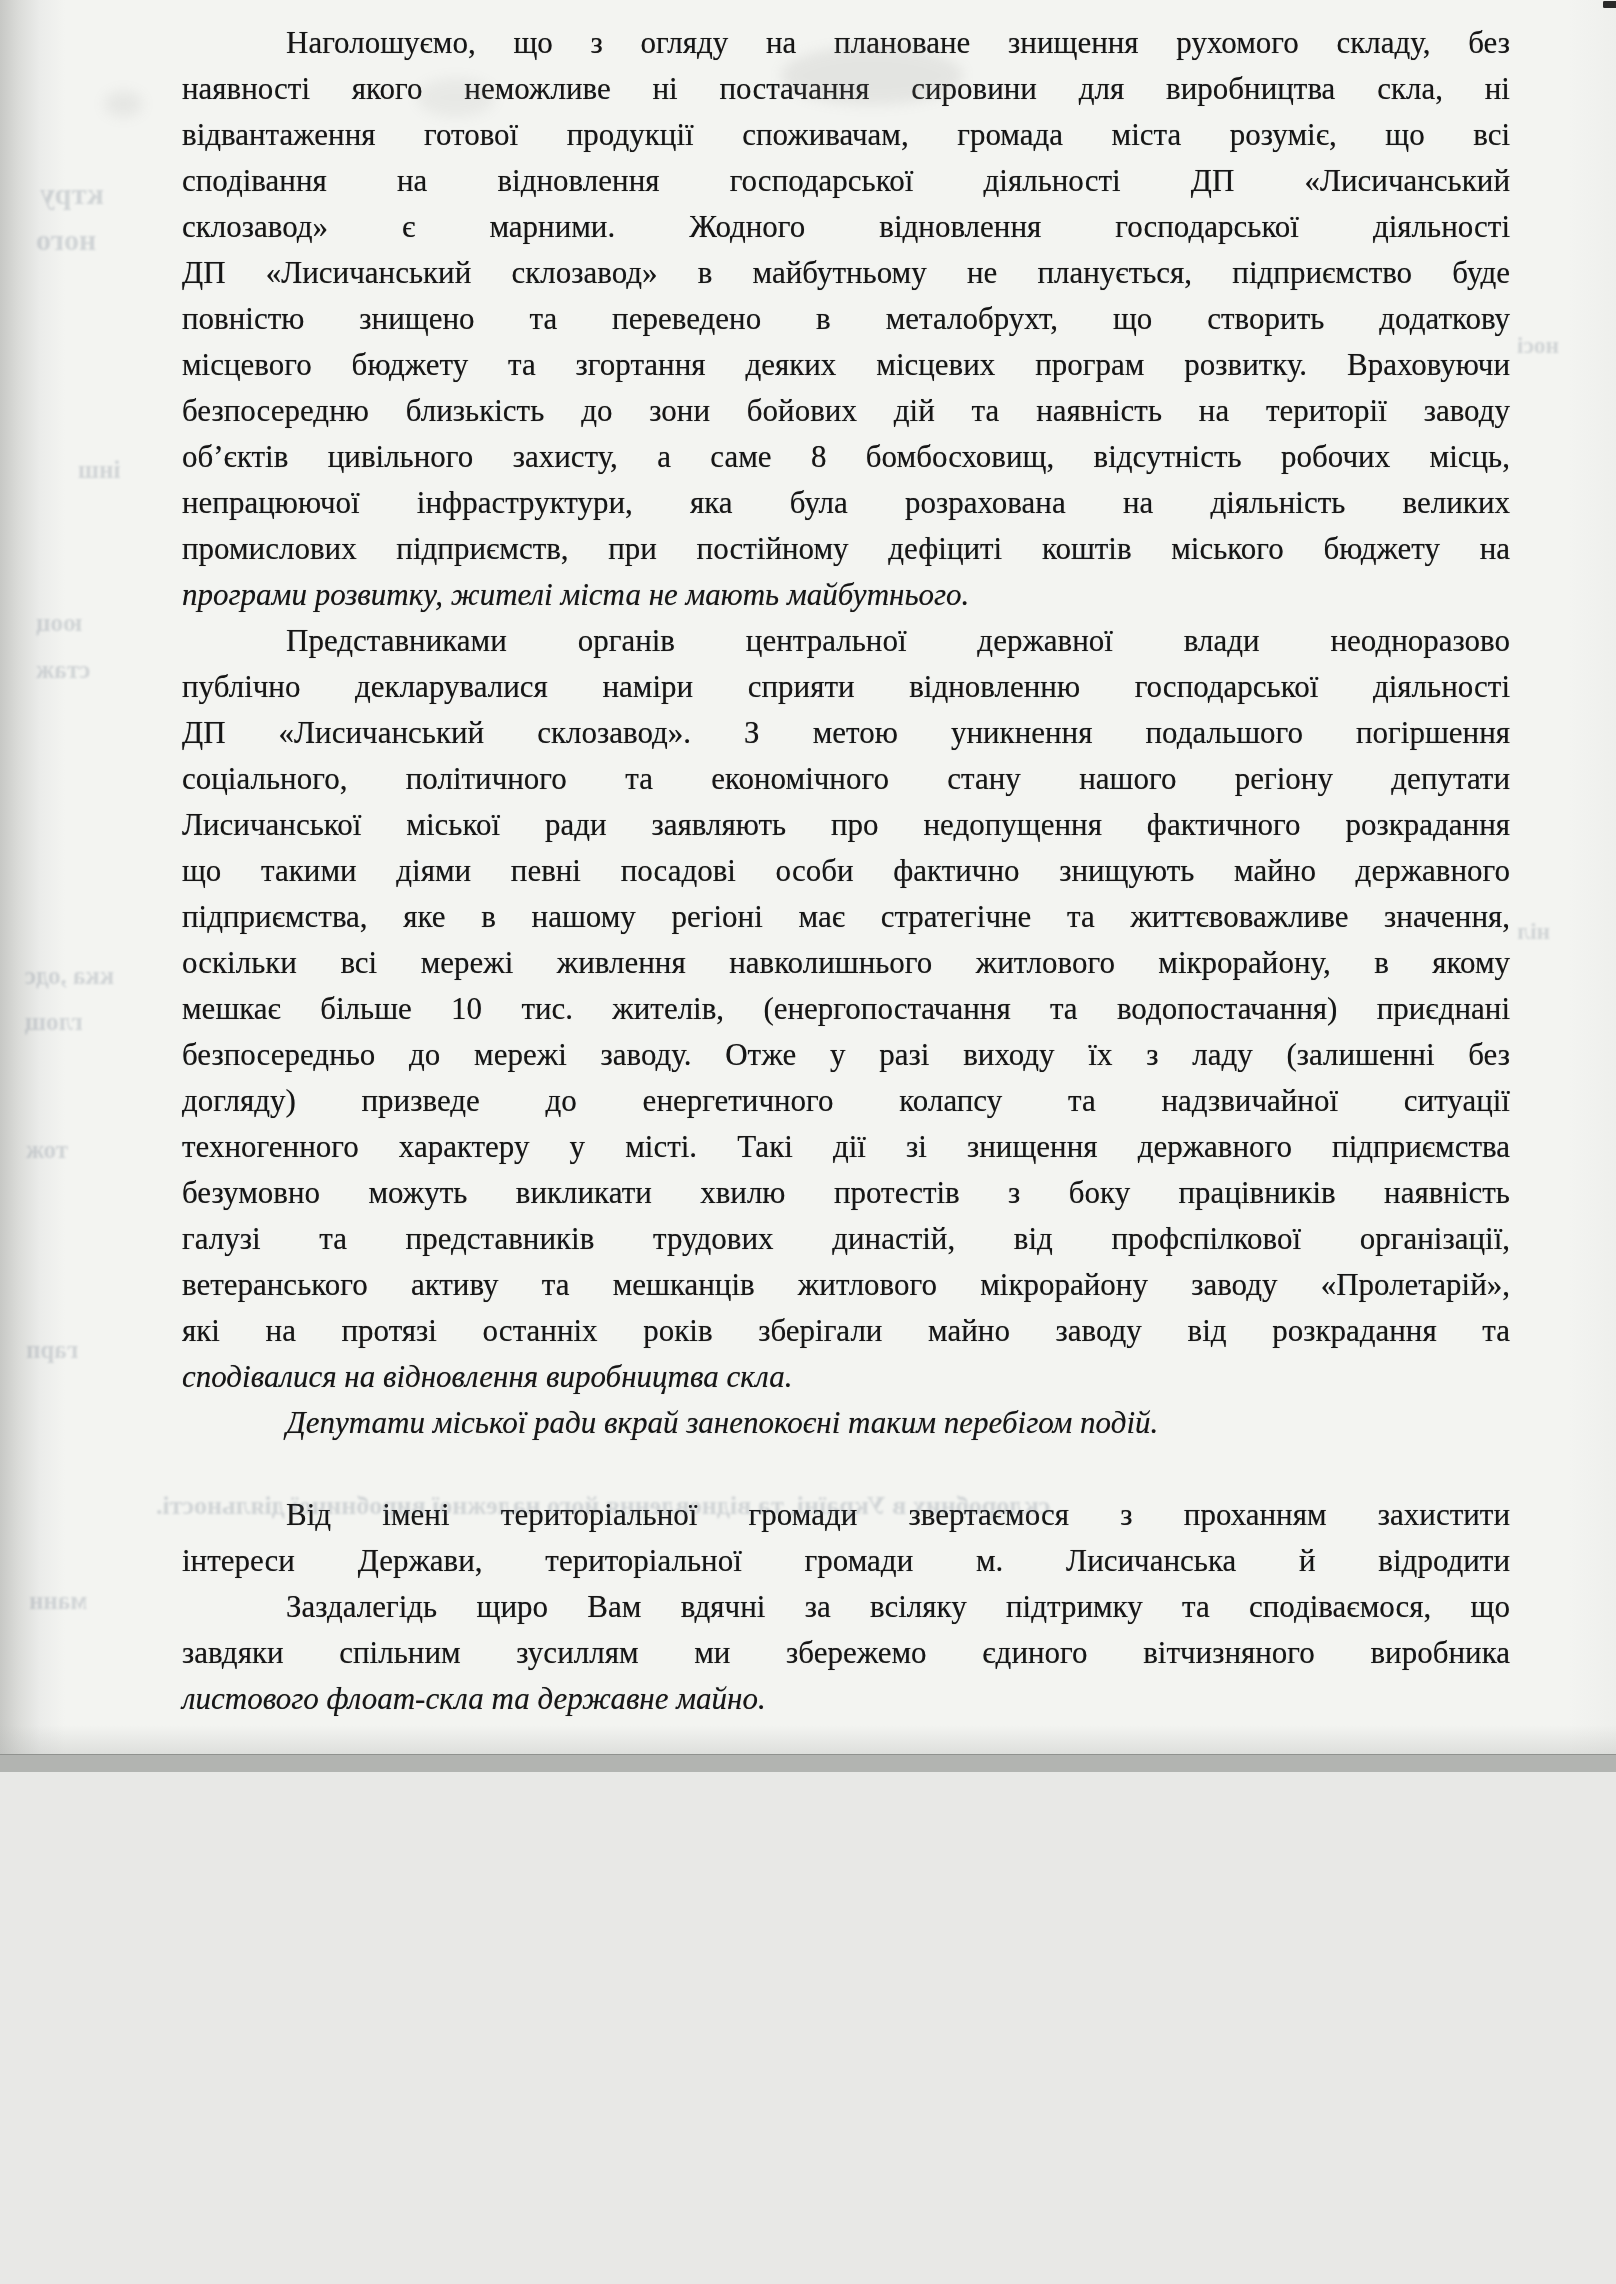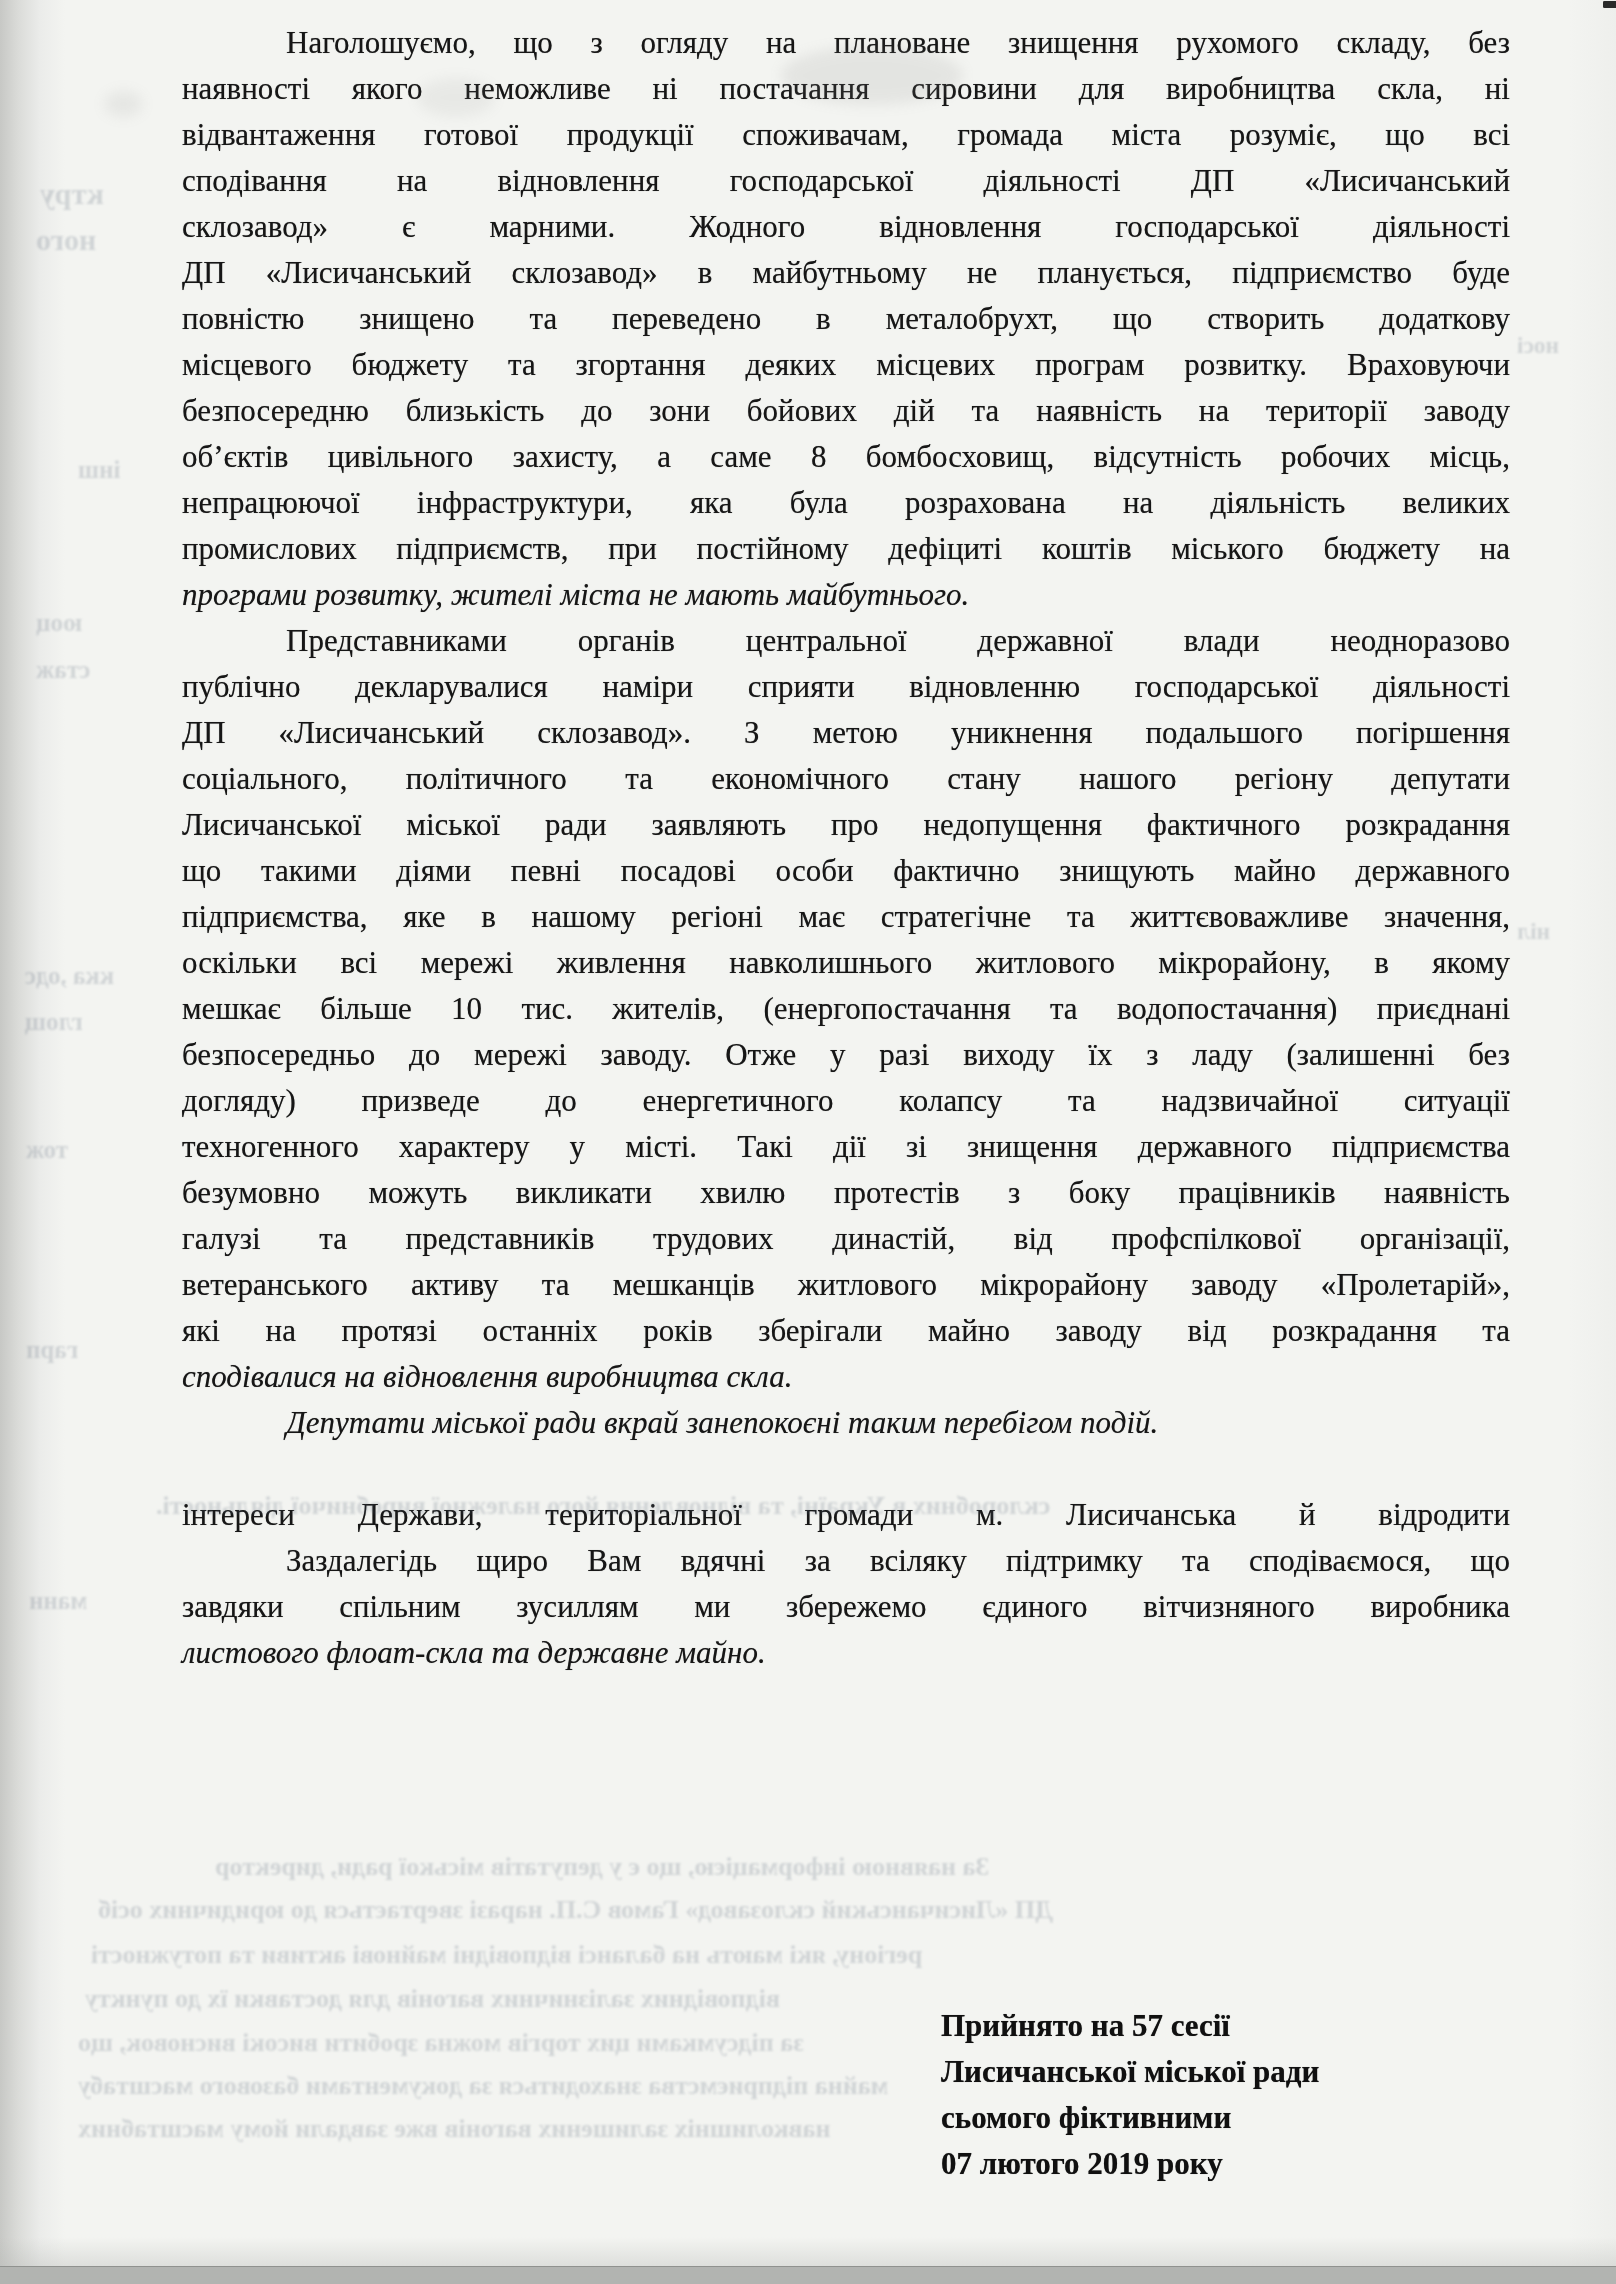--- a/index.html
+++ b/index.html
@@ -1,17 +1,17 @@
 <!DOCTYPE html>
 <html style="font-size:10.4px"><head>
 <meta charset="utf-8">
 <style>
   html,body{margin:0;padding:0;background:#e8e8e6;}
   .page{
-    position:relative;width:1617px;height:2284px;overflow:hidden;
+    position:relative;width:1617px;height:1772px;overflow:hidden;
     background:
       linear-gradient(90deg,#c7c8c5 0px,#dadbd8 18px,#ebecea 40px,#f3f4f1 65px,#f3f4f1 97%,#eeefec 100%),
       #f3f4f1;
     font-family:"Liberation Serif","DejaVu Serif",serif;
   }
   .bottom-edge{
     position:absolute;left:0;bottom:0;width:100%;height:17px;
     background:#b2b4b1;border-top:1.3px solid #90928f;
   }
   .bottom-fade{
@@ -86,20 +86,21 @@
         <div class="line">галузі та представників трудових династій, від профспілкової організації,</div>
         <div class="line">ветеранського активу та мешканців житлового мікрорайону заводу «Пролетарій»,</div>
         <div class="line">які на протязі останніх років зберігали майно заводу від розкрадання та</div>
         <div class="line last">сподівалися на відновлення виробництва скла.</div>
       </div>
       <div class="para">
         <div class="line last indent">Депутати міської ради вкрай занепокоєні таким перебігом подій.</div>
       </div>
       <div class="para spacer"></div>
       <div class="para">
+        <div class="line indent">Від імені територіальної громади звертаємося з проханням захистити</div>
         <div class="line">інтереси Держави, територіальної громади м. Лисичанська й відродити</div>
       </div>
       <div class="para">
         <div class="line indent">Заздалегідь щиро Вам вдячні за всіляку підтримку та сподіваємося, що</div>
         <div class="line">завдяки спільним зусиллям ми збережемо єдиного вітчизняного виробника</div>
         <div class="line last">листового флоат-скла та державне майно.</div>
       </div>
     </div>
 
   <div id="adoption">

